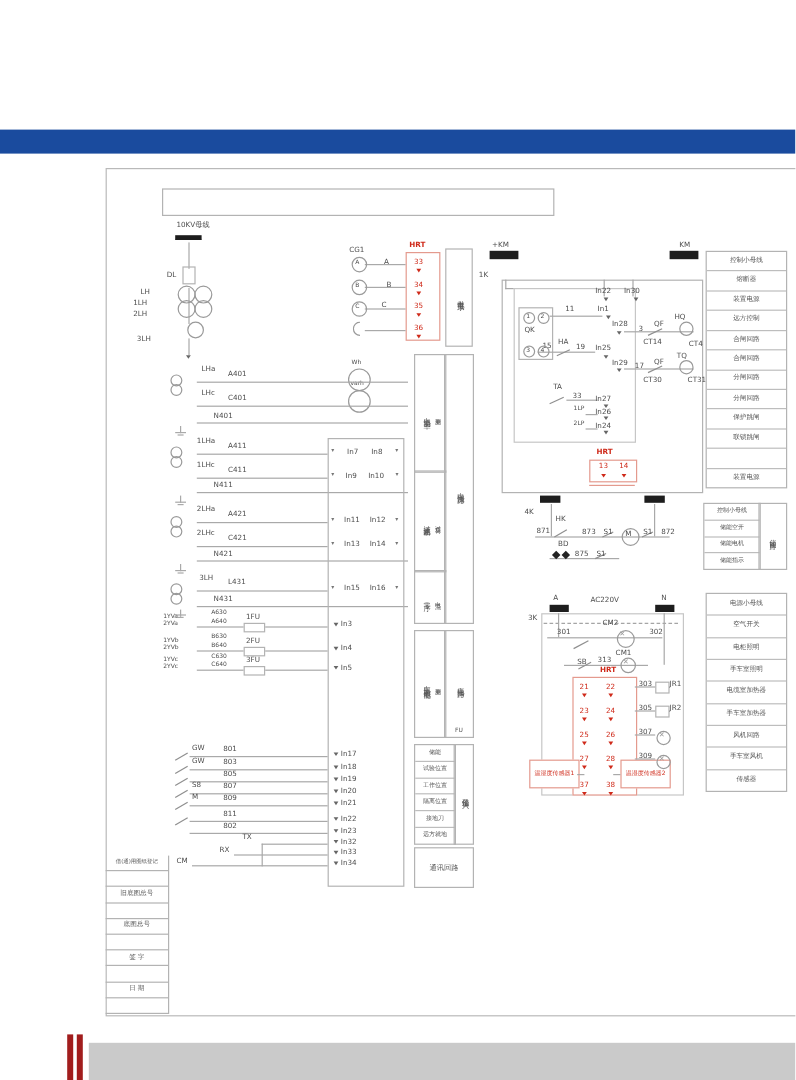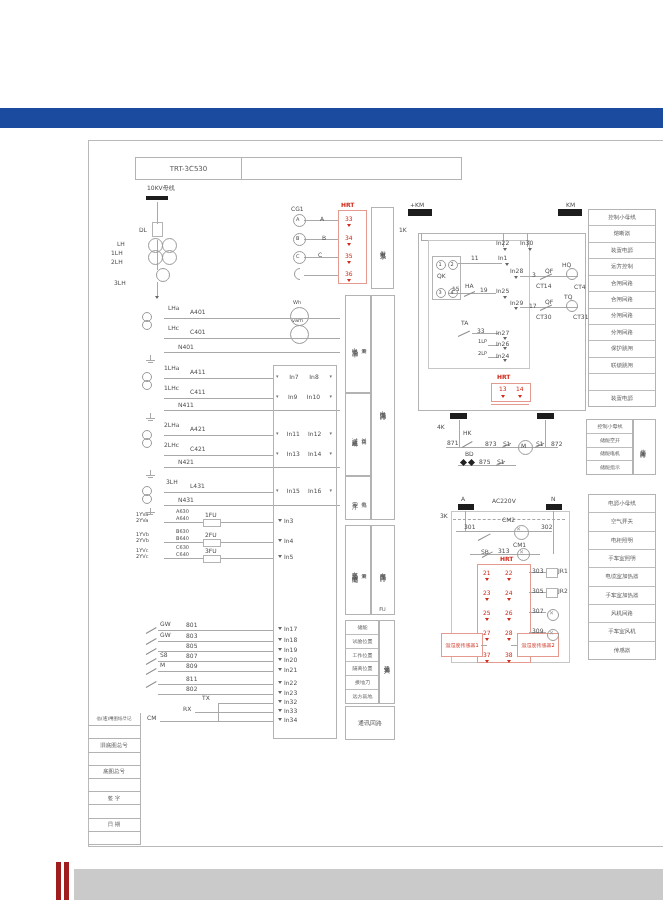--- a/index.html
+++ b/index.html
@@ -36,23 +36,20 @@
   .flexc{display:flex;align-items:center;justify-content:center;}
 </style>
 </head>
 <body>
 
 <div id="root">
   <div class="bluebar"></div>
   <div class="sheet"></div>
 
   <div class="box" style="left:135px;top:157px;width:325px;height:21px;"></div>
-  <div class="box flexc" style="left:135px;top:157px;width:105px;height:21px;">
-    <span style="font-size:7px;color:#555;">TRT-3C530</span>
-  </div>
 
   <div class="box flexc" style="left:371px;top:207px;width:21px;height:80px;">
     <span class="vtext" style="font-size:6px;color:#555;">带电显示</span>
   </div>
 
   <div class="redbox" style="left:338px;top:210px;width:27px;height:72px;"></div>
 
   <div class="box" style="left:418px;top:233px;width:166px;height:176px;"></div>
   <div class="box" style="left:428px;top:240px;width:100px;height:127px;border-color:#c6c6c6;"></div>
   <div class="box" style="left:432px;top:256px;width:27px;height:42px;"></div>

